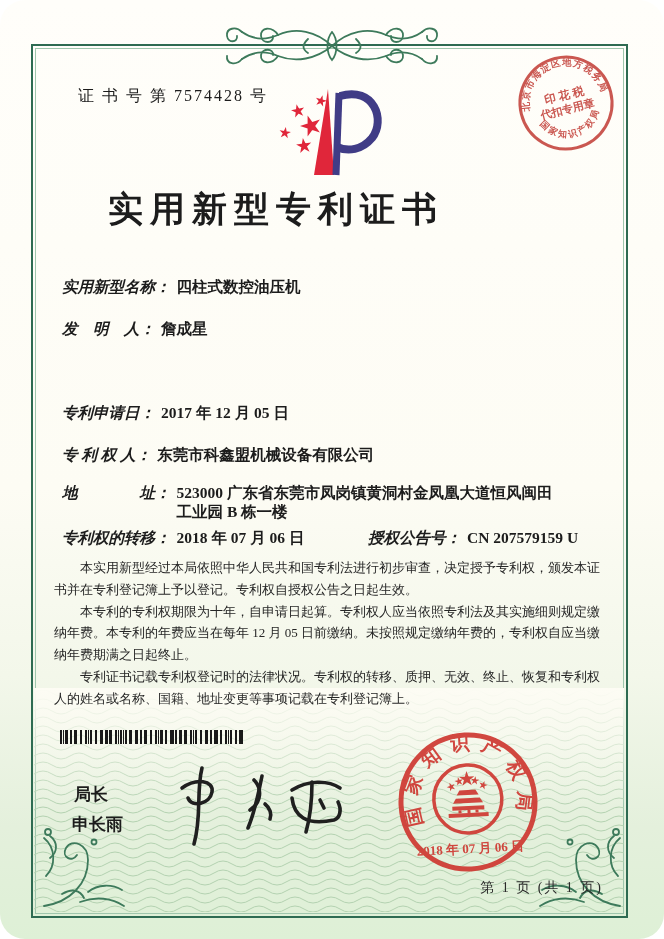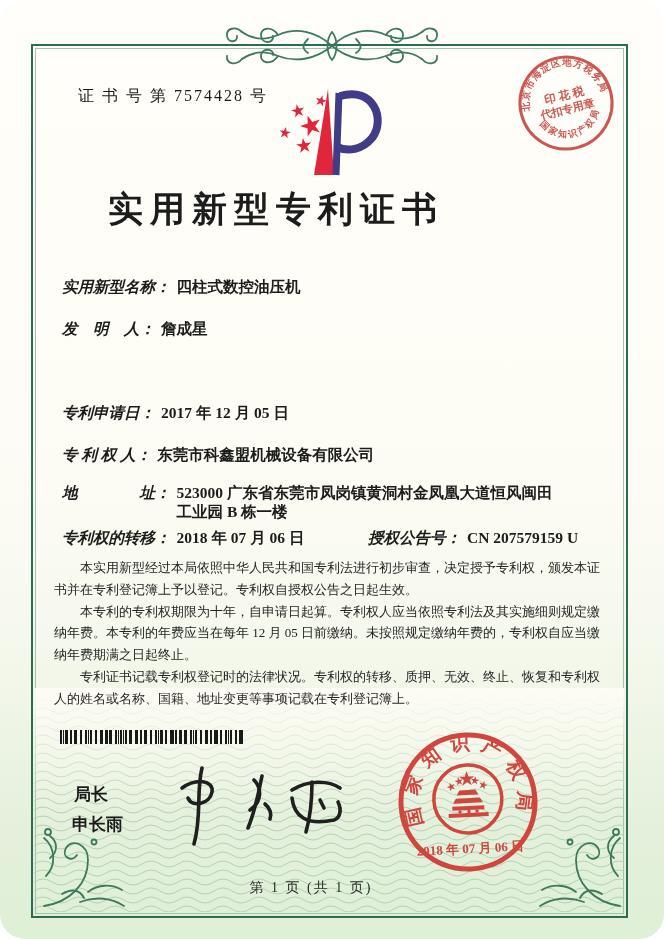--- a/index.html
+++ b/index.html
@@ -27,21 +27,21 @@
   .paras p{margin:0;text-indent:2em;}
   .barcode{position:absolute;left:60px;top:730px;width:183px;height:14px;z-index:5;
     background:
       repeating-linear-gradient(90deg,#191919 0 2px,transparent 2px 5px),
       repeating-linear-gradient(90deg,#191919 0 1px,transparent 1px 7px),
       repeating-linear-gradient(90deg,transparent 0 3px,#191919 3px 4px,transparent 4px 11px);}
   .signer-role{position:absolute;left:74px;top:783px;font-size:17px;font-weight:600;z-index:5;}
   .signer-name{position:absolute;left:72px;top:813px;font-size:17px;font-weight:600;z-index:5;text-align:center;}
   .signature{position:absolute;left:162px;top:752px;z-index:6;}
   .seal{position:absolute;left:396px;top:729px;z-index:7;opacity:.93;}
-  .footer{position:absolute;left:31px;top:879px;width:560px;text-align:center;
+  .footer{position:absolute;left:43px;top:879px;width:560px;text-align:right;
     font-size:14px;letter-spacing:2px;z-index:5;color:#2a2a2a;}
   .orn-top{position:absolute;left:212px;top:19px;z-index:4;}
   .orn-bl{position:absolute;left:36px;top:798px;z-index:3;}
   .orn-br{position:absolute;left:528px;top:798px;z-index:3;transform:scaleX(-1);}
   svg text{font-family:"Liberation Serif","DejaVu Serif",serif;}
 </style>
 </head>
 <body>
 
 <div class="page">

